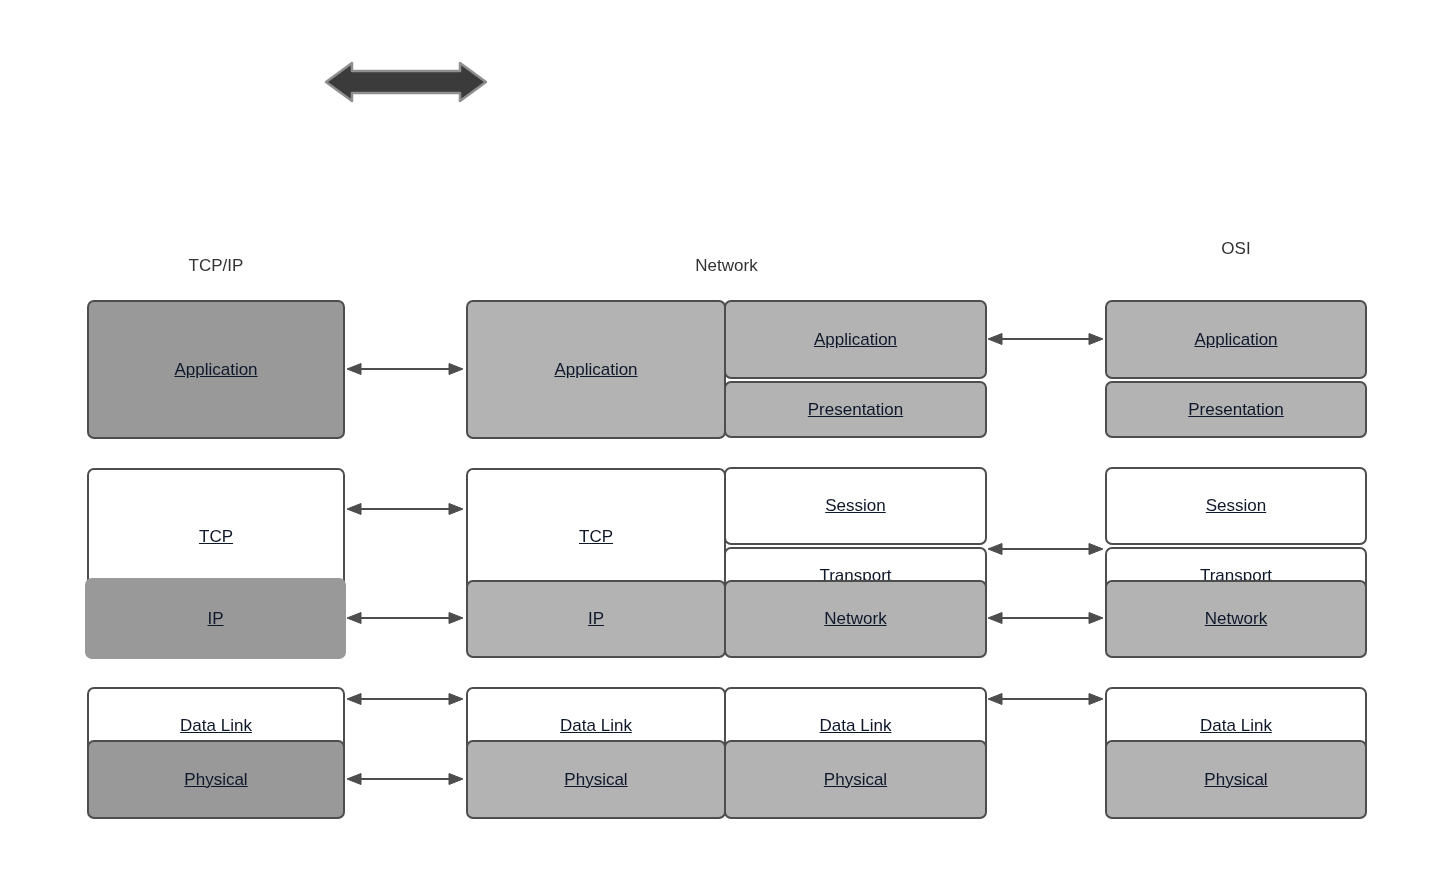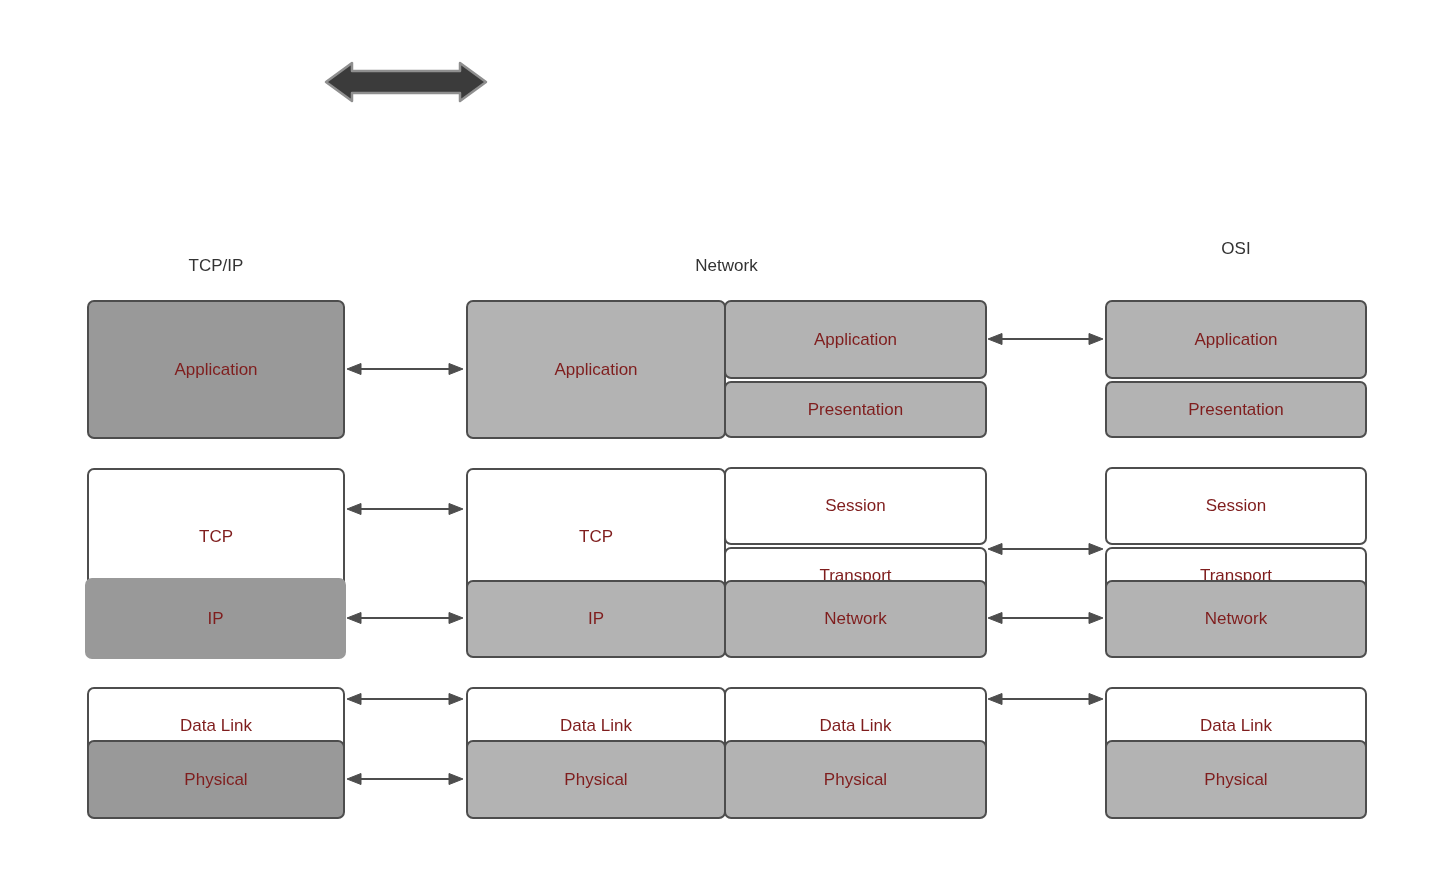--- a/index.html
+++ b/index.html
@@ -19,21 +19,22 @@
   }
   .box{
     position:absolute;
     box-sizing:border-box;
     border:2px solid #4d4d4d;
     border-radius:7px;
     display:flex;
     align-items:center;
     justify-content:center;
     font-size:17px;
-    color:#7f1d1d;
+    color:#0f172a;
+    text-decoration:underline;
   }
   .fill-dark{background:#999999;}
   .fill-light{background:#b3b3b3;}
   .fill-white{background:#ffffff;margin-top:27px;}
   .no-border{border:none;}
   .arrow-layer{
     position:absolute;left:0;top:0;width:1452px;height:880px;
     pointer-events:none;
   }
 </style>

